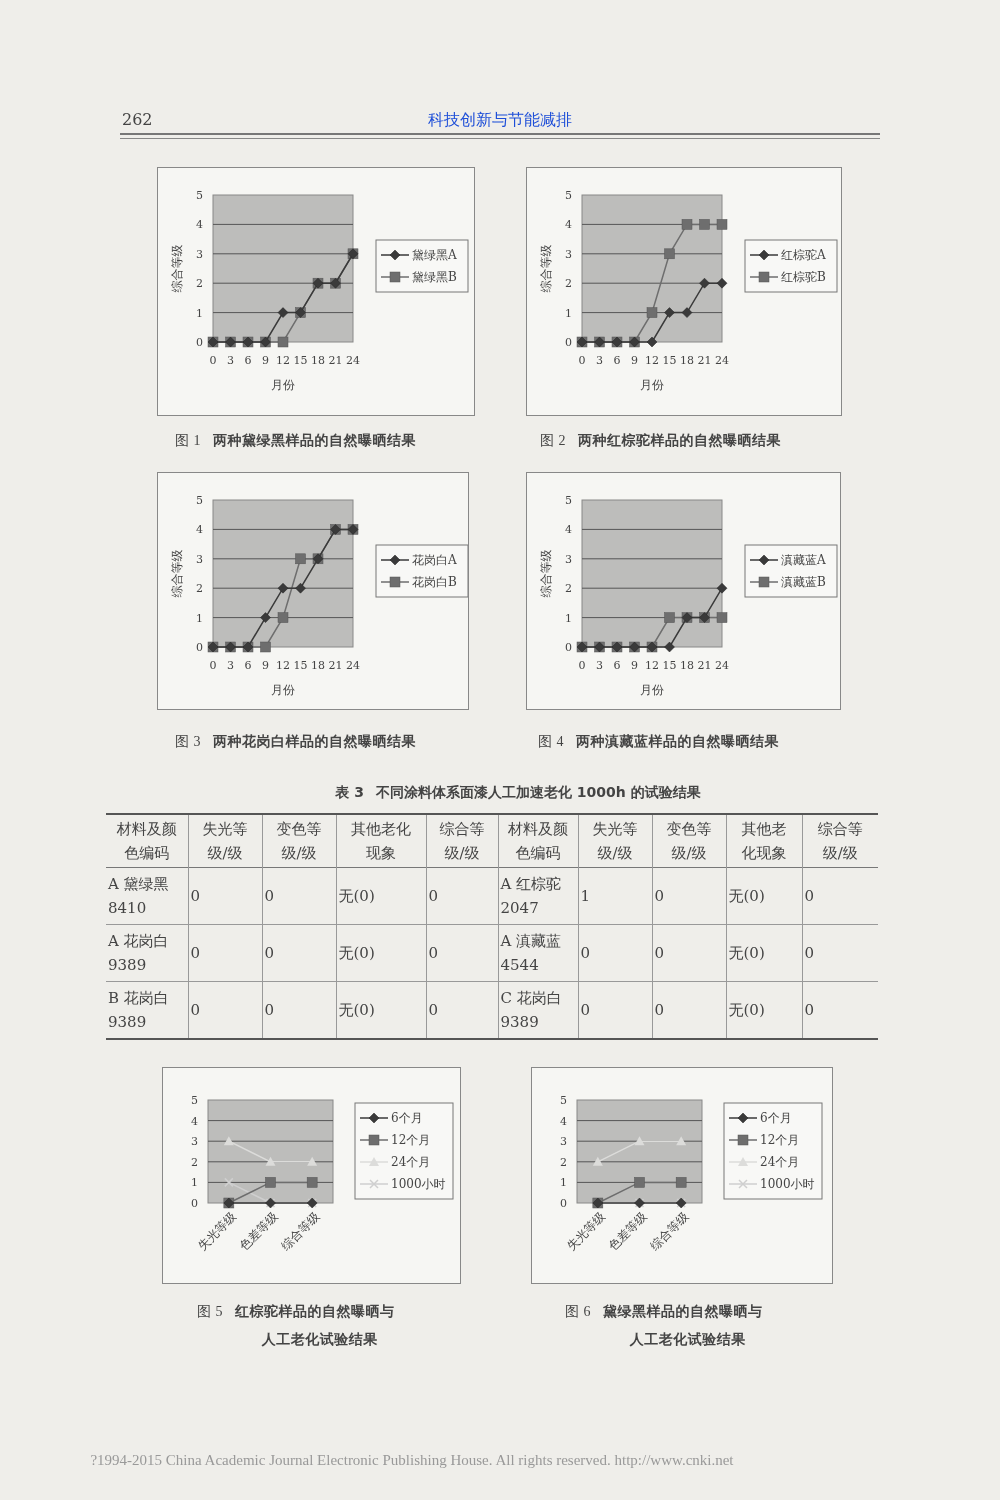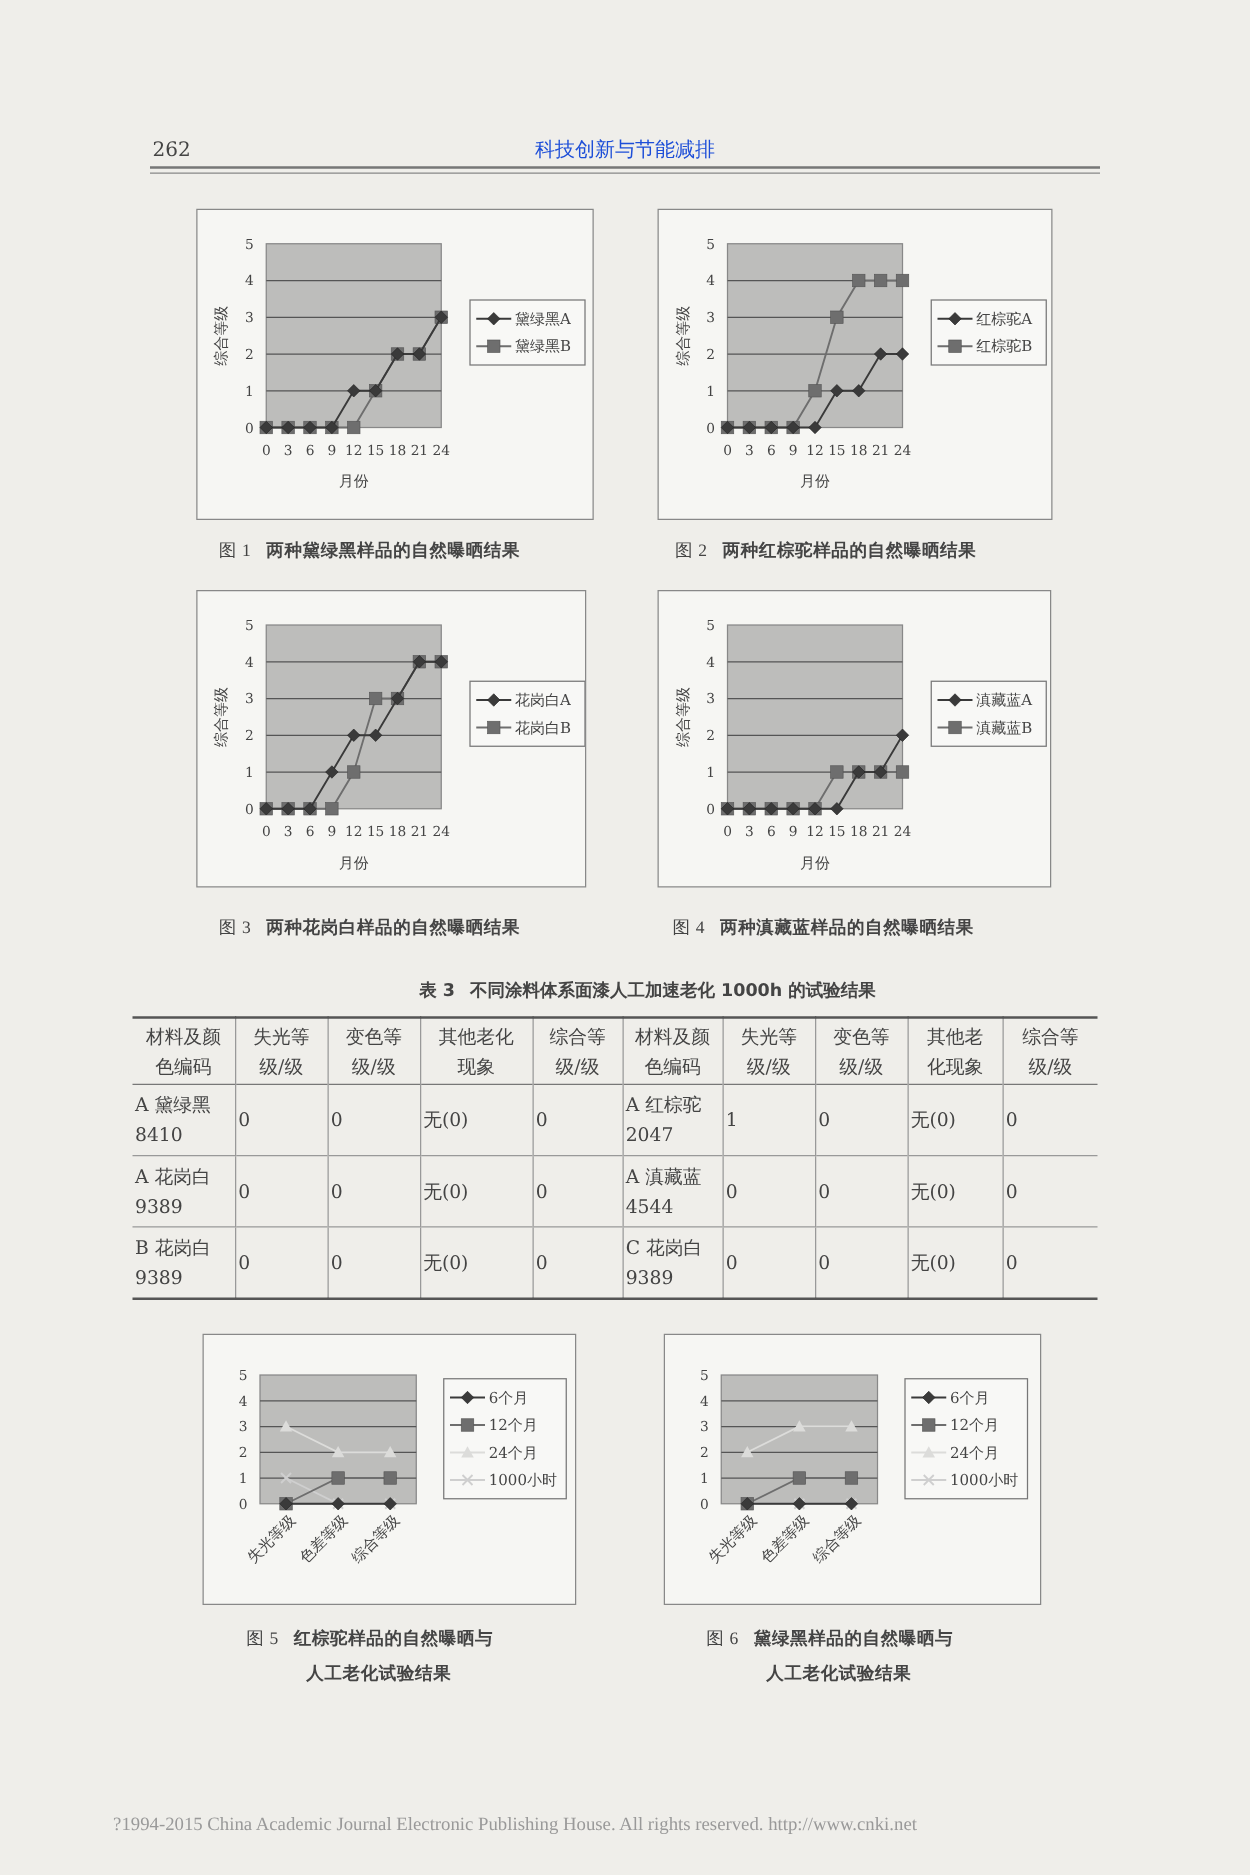--- a/index.html
+++ b/index.html
@@ -12,21 +12,21 @@
   .header { position: absolute; left: 120px; top: 108px; width: 760px; height: 26px; }
   .page-num { position: absolute; left: 2px; top: 2px; font-size: 16px; color: #444; }
   .running-title { position: absolute; left: 0; right: 0; top: 2px; text-align: center; font-size: 16px; color: #1d4ed8; }
   .header-rule1 { position: absolute; left: 0; right: 0; top: 25px; border-top: 2px solid #777; }
   .header-rule2 { position: absolute; left: 0; right: 0; top: 30px; border-top: 1px solid #888; }
 
   .chart-box { position: absolute; background: #f6f6f3; border: 1px solid #888; }
   .chart-box svg { display: block; }
   .caption { position: absolute; font-family: Liberation Serif, serif; font-weight: bold; font-size: 14px; color: #444; white-space: nowrap; letter-spacing: 0.5px; }
   .caption .fig-no { margin-right: 12px; font-weight: normal; }
-  .caption-2line { text-align: left; line-height: 28px; }
+  .caption-2line { text-align: center; line-height: 28px; }
   .caption-2line .line2 { display: block; padding-left: 48px; }
 
   .table-title { position: absolute; left: 0; right: 0; top: 784px; text-align: center; font-family: "DejaVu Sans", "Liberation Sans", sans-serif; font-weight: bold; font-size: 14px; color: #444; padding-left: 36px; }
   .table-title .tno { margin-right: 12px; }
   table.data { position: absolute; left: 106px; top: 813px; width: 772px; border-collapse: collapse; font-size: 15px; color: #444; }
   table.data th, table.data td { border-left: 1px solid #999; font-weight: normal; line-height: 24px; padding: 2px 2px; }
   table.data tr > *:first-child { border-left: none; }
   table.data thead tr { border-top: 2px solid #555; border-bottom: 1px solid #777; }
   table.data tbody tr { border-bottom: 1px solid #999; height: 57px; }
   table.data tbody tr:last-child { border-bottom: 2px solid #555; }

